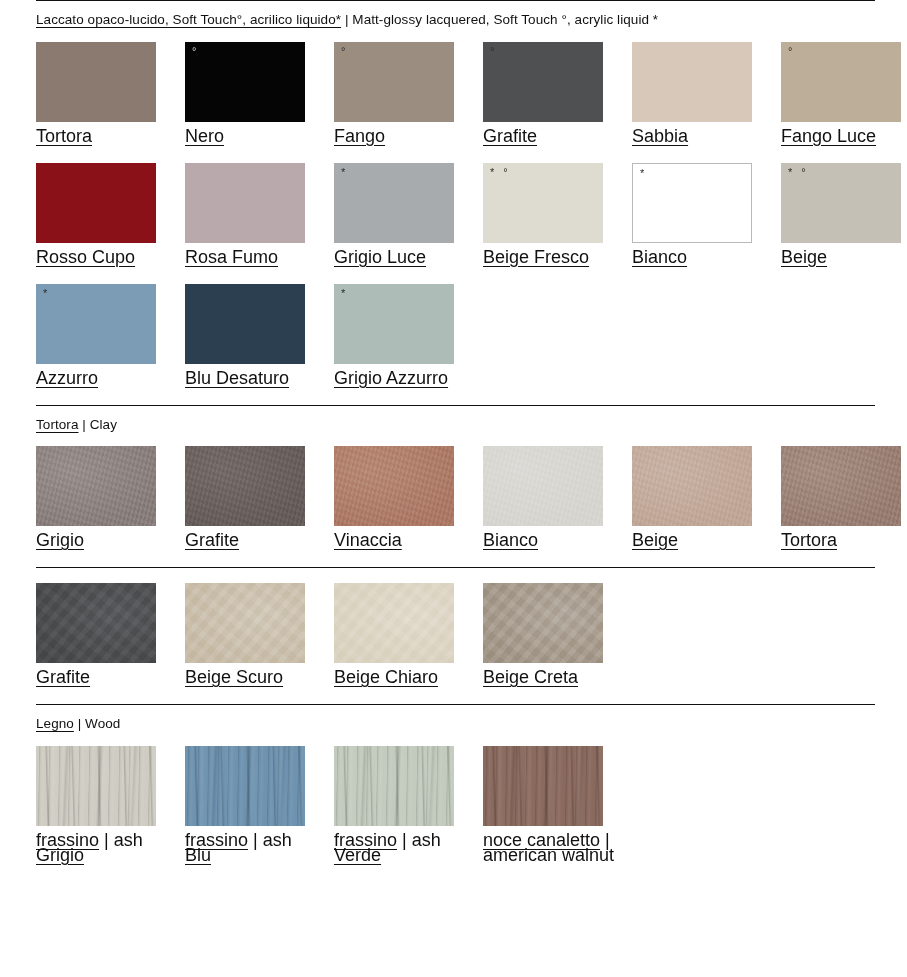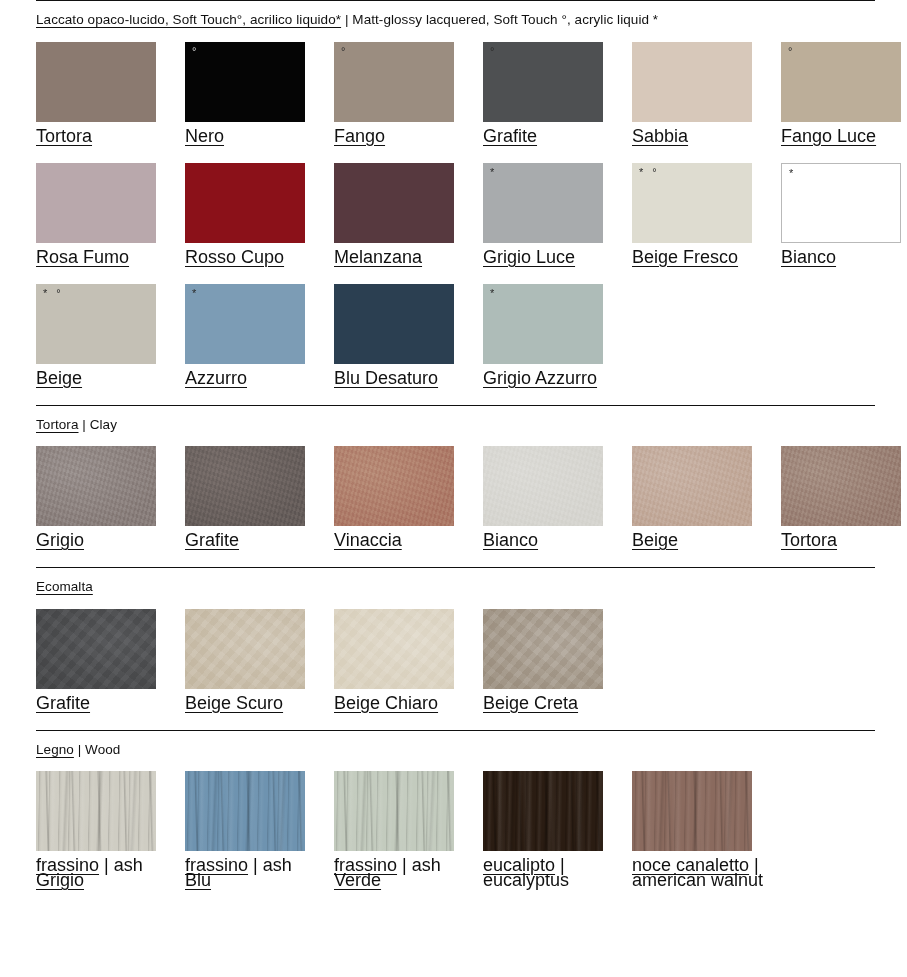--- a/index.html
+++ b/index.html
@@ -178,30 +178,26 @@
             <div class="swatch" style="background-color: rgb(215, 200, 186);"></div>
             <div class="caption"><span class="u">Sabbia</span></div>
           </div>
           <div class="cell">
             <div class="swatch" style="background-color: rgb(188, 174, 153);">
               <span class="marks mark-dark">°</span>
             </div>
             <div class="caption"><span class="u">Fango Luce</span></div>
           </div>
           <div class="cell">
+            <div class="swatch" style="background-color: rgb(139, 17, 25);"></div>
+            <div class="caption"><span class="u">Rosso Cupo</span></div>
+          </div>
+          <div class="cell">
             <div class="swatch" style="background-color: rgb(185, 168, 172);"></div>
             <div class="caption"><span class="u">Rosa Fumo</span></div>
-          </div>
-          <div class="cell">
-            <div class="swatch" style="background-color: rgb(139, 17, 25);"></div>
-            <div class="caption"><span class="u">Rosso Cupo</span></div>
-          </div>
-          <div class="cell">
-            <div class="swatch" style="background-color: rgb(87, 57, 63);"></div>
-            <div class="caption"><span class="u">Melanzana</span></div>
           </div>
           <div class="cell">
             <div class="swatch" style="background-color: rgb(168, 171, 173);">
               <span class="marks mark-dark">*</span>
             </div>
             <div class="caption"><span class="u">Grigio Luce</span></div>
           </div>
           <div class="cell">
             <div class="swatch" style="background-color: rgb(222, 220, 208);">
               <span class="marks mark-dark">* °</span>
@@ -263,21 +259,20 @@
             <div class="caption"><span class="u">Beige</span></div>
           </div>
           <div class="cell">
             <div class="swatch tex-clay" style="background-color: rgb(157, 132, 120);"></div>
             <div class="caption"><span class="u">Tortora</span></div>
           </div>
         </div>
       </div>
       <div class="section">
         <div class="section-rule"></div>
-        <div class="section-title"><span class="u">Ecomalta</span></div>
         <div class="grid">
           <div class="cell">
             <div class="swatch tex-eco" style="background-color: rgb(79, 80, 82);"></div>
             <div class="caption"><span class="u">Grafite</span></div>
           </div>
           <div class="cell">
             <div class="swatch tex-eco" style="background-color: rgb(203, 192, 173);"></div>
             <div class="caption"><span class="u">Beige Scuro</span></div>
           </div>
           <div class="cell">
@@ -300,23 +295,19 @@
           </div>
           <div class="cell">
             <div class="swatch tex-wood" style="background-color: rgb(110, 147, 176);"></div>
             <div class="caption"><span class="u">frassino</span><span class="plain"> | </span><span class="plain">ash</span><span class="l2 u">Blu</span></div>
           </div>
           <div class="cell">
             <div class="swatch tex-wood" style="background-color: rgb(195, 203, 190);"></div>
             <div class="caption"><span class="u">frassino</span><span class="plain"> | </span><span class="plain">ash</span><span class="l2 u">Verde</span></div>
           </div>
           <div class="cell">
-            <div class="swatch tex-wood tex-wood-strong" style="background-color: rgb(42, 28, 18);"></div>
-            <div class="caption"><span class="u">eucalipto</span><span class="plain"> |</span><span class="l2 plain">eucalyptus</span></div>
-          </div>
-          <div class="cell">
             <div class="swatch tex-wood" style="background-color: rgb(138, 106, 94);"></div>
             <div class="caption"><span class="u">noce canaletto</span><span class="plain"> |</span><span class="l2 plain">american walnut</span></div>
           </div>
         </div>
       </div>
     </div>
 </div>
 
 </body></html>

